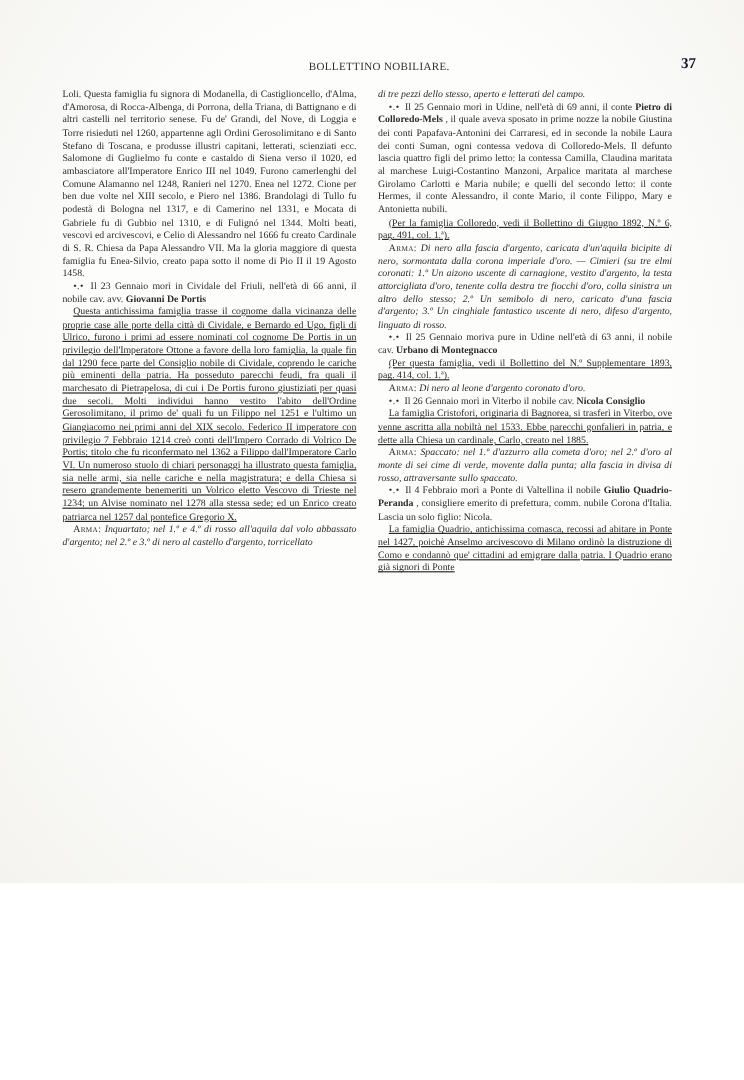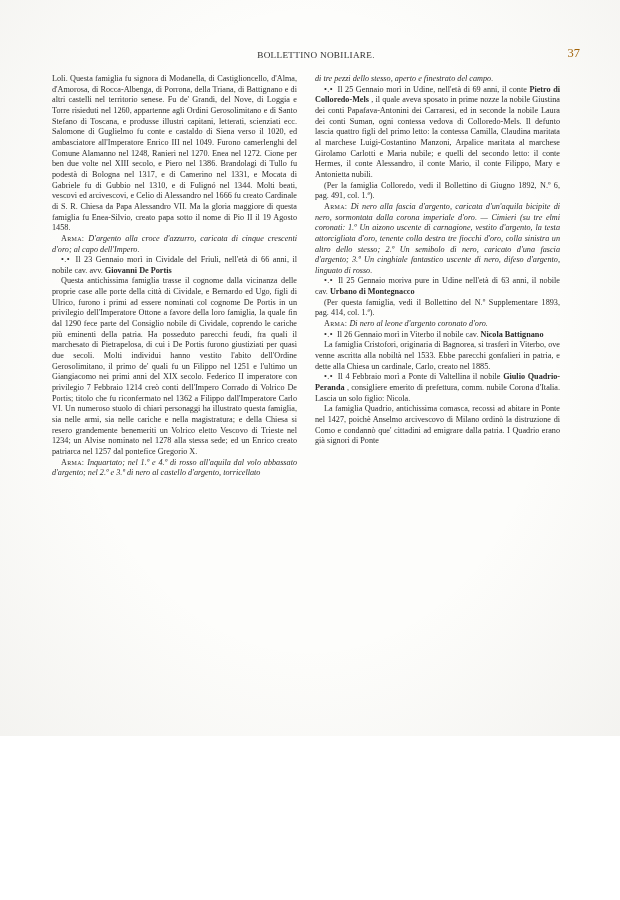--- a/index.html
+++ b/index.html
@@ -45,22 +45,22 @@
     font-size: 9.2px;
     letter-spacing: 0.8px;
     text-transform: uppercase;
     color: #2e2e2e;
   }
   .header-folio {
     position: absolute;
     right: 0;
     top: -4px;
     font-size: 12.5px;
-    font-weight: normal;
-    color: #a16207;
+    font-weight: bold;
+    color: #0f172a;
   }
   .columns {
     position: absolute;
     top: 74px;
     left: 52px;
     width: 516px;
     height: 760px;
     display: flex;
     gap: 18px;
   }
@@ -70,20 +70,21 @@
     line-height: 10.65px;
     text-align: justify;
     text-justify: inter-word;
     hyphens: auto;
   }
   .col p {
     margin: 0;
   }
   .p-ind {
     text-indent: 9px;
+    text-decoration: underline;
   }
   .p-noind {
     text-indent: 0;
   }
   .entry {
     text-indent: 9px;
     margin-top: 4.5px;
     font-family: Liberation Serif, serif;
   }
   .aster {
@@ -119,43 +120,39 @@
     <div class="header-title sc">Bollettino nobiliare.</div>
     <div class="header-folio">37</div>
   </div>
 
   <div class="columns">
 
     <div class="col">
 
       <p class="p-noind">Loli. Questa famiglia fu signora di Modanella, di Castiglioncello, d'Alma, d'Amorosa, di Rocca-Albenga, di Porrona, della Triana, di Battignano e di altri castelli nel territorio senese. Fu de' Grandi, del Nove, di Loggia e Torre risieduti nel 1260, appartenne agli Ordini Gerosolimitano e di Santo Stefano di Toscana, e produsse illustri capitani, letterati, scienziati ecc. Salomone di Guglielmo fu conte e castaldo di Siena verso il 1020, ed ambasciatore all'Imperatore Enrico III nel 1049. Furono camerlenghi del Comune Alamanno nel 1248, Ranieri nel 1270. Enea nel 1272. Cione per ben due volte nel XIII secolo, e Piero nel 1386. Brandolagi di Tullo fu podestà di Bologna nel 1317, e di Camerino nel 1331, e Mocata di Gabriele fu di Gubbio nel 1310, e di Fulignó nel 1344. Molti beati, vescovi ed arcivescovi, e Celio di Alessandro nel 1666 fu creato Cardinale di S. R. Chiesa da Papa Alessandro VII. Ma la gloria maggiore di questa famiglia fu Enea-Silvio, creato papa sotto il nome di Pio II il 19 Agosto 1458.</p>
 
-      <p class="arma">
-        <span class="sc">Arma:</span>
-        <span class="it">D'argento alla croce d'azzurro, caricata di cinque crescenti d'oro; al capo dell'Impero.</span>
-      </p>
 
       <p class="entry">
         <span class="aster">•.•</span>
         <span>Il 23 Gennaio morì in Cividale del Friuli, nell'età di 66 anni, il nobile cav. avv. </span>
         <span class="bold">Giovanni De Portis</span>
       </p>
 
       <p class="p-ind blk">Questa antichissima famiglia trasse il cognome dalla vicinanza delle proprie case alle porte della città di Cividale, e Bernardo ed Ugo, figli di Ulrico, furono i primi ad essere nominati col cognome De Portis in un privilegio dell'Imperatore Ottone a favore della loro famiglia, la quale fin dal 1290 fece parte del Consiglio nobile di Cividale, coprendo le cariche più eminenti della patria. Ha posseduto parecchi feudi, fra quali il marchesato di Pietrapelosa, di cui i De Portis furono giustiziati per quasi due secoli. Molti individui hanno vestito l'abito dell'Ordine Gerosolimitano, il primo de' quali fu un Filippo nel 1251 e l'ultimo un Giangiacomo nei primi anni del XIX secolo. Federico II imperatore con privilegio 7 Febbraio 1214 creò conti dell'Impero Corrado di Volrico De Portis; titolo che fu riconfermato nel 1362 a Filippo dall'Imperatore Carlo VI. Un numeroso stuolo di chiari personaggi ha illustrato questa famiglia, sia nelle armi, sia nelle cariche e nella magistratura; e della Chiesa si resero grandemente benemeriti un Volrico eletto Vescovo di Trieste nel 1234; un Alvise nominato nel 1278 alla stessa sede; ed un Enrico creato patriarca nel 1257 dal pontefice Gregorio X.</p>
 
       <p class="arma">
         <span class="sc">Arma:</span>
         <span class="it">Inquartato; nel 1.º e 4.º di rosso all'aquila dal volo abbassato d'argento; nel 2.º e 3.º di nero al castello d'argento, torricellato</span>
       </p>
 
     </div>
 
     <div class="col">
 
-      <p class="p-noind it">di tre pezzi dello stesso, aperto e finestrato del campo.</p>
+      <p class="p-noind it">di tre pezzi dello stesso, aperto e letterati del campo.</p>
 
       <p class="entry">
         <span class="aster">•.•</span>
         <span>Il 25 Gennaio morì in Udine, nell'età di 69 anni, il conte </span>
         <span class="bold">Pietro di Colloredo-Mels</span>
         <span>, il quale aveva sposato in prime nozze la nobile Giustina dei conti Papafava-Antonini dei Carraresi, ed in seconde la nobile Laura dei conti Suman, ogni contessa vedova di Colloredo-Mels. Il defunto lascia quattro figli del primo letto: la contessa Camilla, Claudina maritata al marchese Luigi-Costantino Manzoni, Arpalice maritata al marchese Girolamo Carlotti e Maria nubile; e quelli del secondo letto: il conte Hermes, il conte Alessandro, il conte Mario, il conte Filippo, Mary e Antonietta nubili.</span>
       </p>
 
       <p class="p-ind blk">(Per la famiglia Colloredo, vedi il Bollettino di Giugno 1892, N.º 6, pag. 491, col. 1.ª).</p>
 
@@ -173,25 +170,29 @@
       <p class="p-ind blk">(Per questa famiglia, vedi il Bollettino del N.º Supplementare 1893, pag. 414, col. 1.ª).</p>
 
       <p class="arma">
         <span class="sc">Arma:</span>
         <span class="it">Di nero al leone d'argento coronato d'oro.</span>
       </p>
 
       <p class="entry">
         <span class="aster">•.•</span>
         <span>Il 26 Gennaio morì in Viterbo il nobile cav. </span>
-        <span class="bold">Nicola Battignano</span>
+        <span class="bold">Nicola Consiglio</span>
       </p>
 
       <p class="p-ind blk">La famiglia Cristofori, originaria di Bagnorea, si trasferì in Viterbo, ove venne ascritta alla nobiltà nel 1533. Ebbe parecchi gonfalieri in patria, e dette alla Chiesa un cardinale, Carlo, creato nel 1885.</p>
 
+      <p class="arma">
+        <span class="sc">Arma:</span>
+        <span class="it">Spaccato: nel 1.º d'azzurro alla cometa d'oro; nel 2.º d'oro al monte di sei cime di verde, movente dalla punta; alla fascia in divisa di rosso, attraversante sullo spaccato.</span>
+      </p>
 
       <p class="entry">
         <span class="aster">•.•</span>
         <span>Il 4 Febbraio morì a Ponte di Valtellina il nobile </span>
         <span class="bold">Giulio Quadrio-Peranda</span>
         <span>, consigliere emerito di prefettura, comm. nubile Corona d'Italia. Lascia un solo figlio: Nicola.</span>
       </p>
 
       <p class="p-ind">La famiglia Quadrio, antichissima comasca, recossi ad abitare in Ponte nel 1427, poichè Anselmo arcivescovo di Milano ordinò la distruzione di Como e condannò que' cittadini ad emigrare dalla patria. I Quadrio erano già signori di Ponte</p>
 

